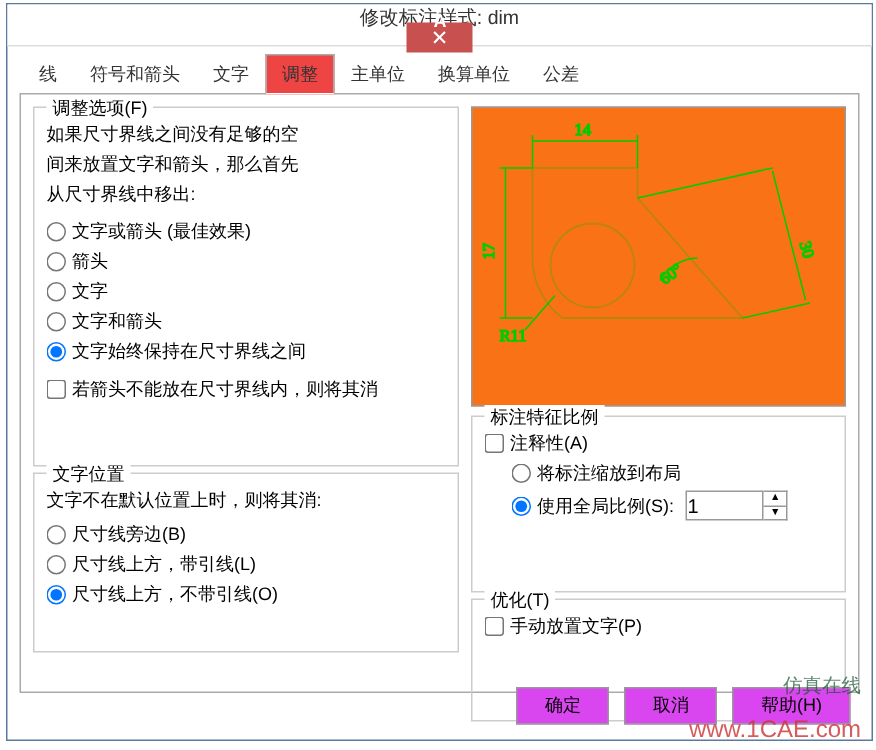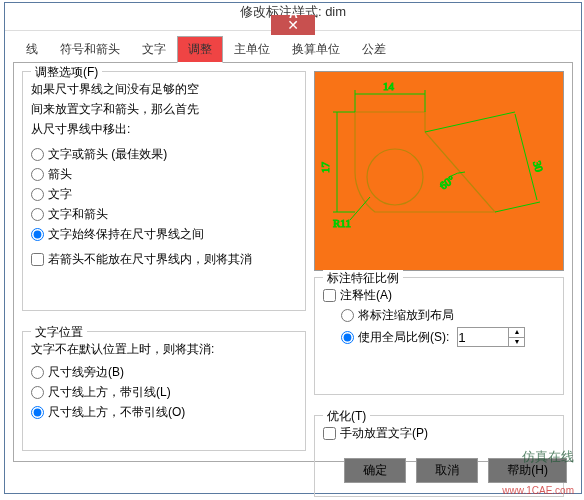--- a/index.html
+++ b/index.html
@@ -9,33 +9,33 @@
 .appicon { width: 24px; height: 24px; margin-left: 4px; background: #b22; display: inline-block; position: relative; }
 .appicon::before { content: "A"; color: #fff; font-weight: bold; position: absolute; left: 6px; top: 4px; font-size: 12px; }
 .title { flex: 1; text-align: center; font-size: 13px; color: #333; }
 .close { width: 44px; height: 22px; background: #c8504f; color: #fff; text-align: center; line-height: 20px; font-size: 14px; margin-right: 0; margin-top: -6px; }
 .tabs { display: flex; margin: 4px 6px 0 10px; position: relative; top: 1px; }
 .tab { padding: 4px 10px; border: 1px solid transparent; cursor: pointer; color: #333; }
 .tab.active { border: 1px solid #aaa; border-bottom: 1px solid #fff; background: #ef4444; position: relative; z-index: 2; }
 .panel { border: 1px solid #aaa; margin: 0 8px 8px 8px; padding: 8px; height: 400px; position: relative; background: #fff; display: flex; }
 .leftcol { width: 290px; }
 .rightcol { width: 250px; margin-left: 8px; }
-.groupbox { border: 1px solid #ccc; padding: 6px 8px 4px 8px; margin-bottom: 20px; position: relative; }
+.groupbox { border: 1px solid #ccc; padding: 6px 8px 4px 8px; margin-bottom: 4px; position: relative; }
 .groupbox .legend { position: absolute; top: -8px; left: 8px; background: #fff; padding: 0 4px; font-size: 12px; }
 .row { margin: 3px 0; display: flex; align-items: center; }
 .row input[type=radio], .row input[type=checkbox] { margin-right: 4px; }
 .preview { border: 1px solid #999; background: #f97316; height: 200px; position: relative; margin-bottom: 6px; }
 .spin { width: 52px; height: 20px; border: 1px solid #999; }
 .spinbtn { width: 16px; height: 20px; border: 1px solid #999; border-left: none; display: inline-flex; flex-direction: column; }
 .spinbtn div { flex: 1; font-size: 7px; text-align: center; line-height: 8px; border-bottom: 1px solid #999; }
 .spinbtn div:last-child { border-bottom: none; }
 .buttons { position: absolute; bottom: 10px; right: 14px; display: flex; gap: 10px; }
-.btn { padding: 3px 18px; border: 1px solid #999; background: #737373; font-size: 12px; cursor: pointer; }
+.btn { padding: 3px 18px; border: 1px solid #999; background: #d946ef; font-size: 12px; cursor: pointer; }
 .watermark { position: absolute; right: 10px; bottom: 34px; color: #14532d; font-family: Arial; font-size: 13px; opacity: .7; }
-.watermark2 { position: absolute; right: 10px; bottom: 4px; color: #c33; font-family: Arial; font-size: 10px; opacity: .8; }
+.watermark2 { position: absolute; right: 10px; bottom: 4px; color: #c33; font-family: Arial; font-size: 16px; opacity: .8; }
 svg text { font-family: SimSun, serif; }
 </style>
 </head>
 <body>
 
 <div class="window">
   <div class="titlebar">
     <span class="appicon"></span>
     <span class="title">修改标注样式: dim</span>
     <span class="close">✕</span>

